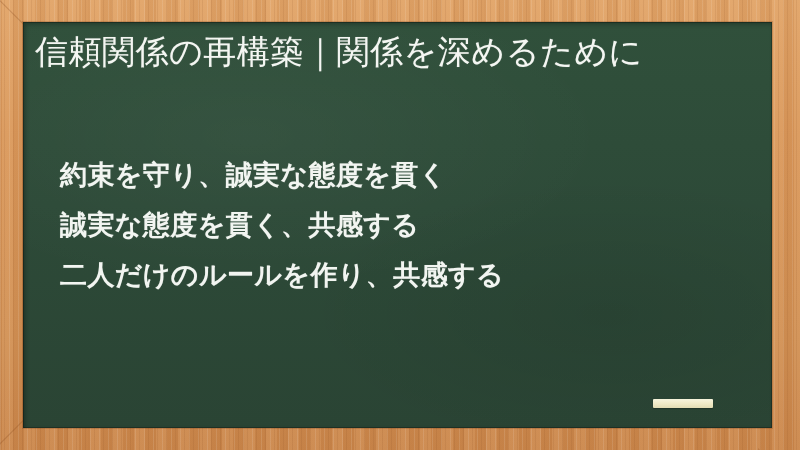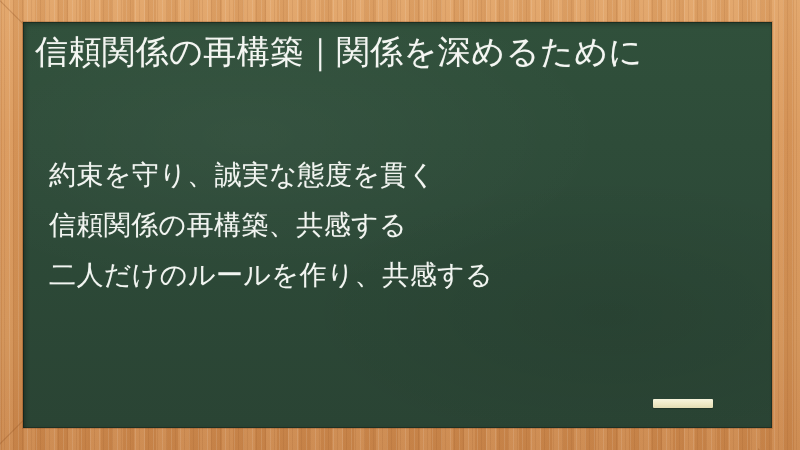--- a/index.html
+++ b/index.html
@@ -116,26 +116,27 @@
     font-size: 33px;
     line-height: 50px;
     letter-spacing: 0.5px;
     font-weight: 400;
     text-shadow: 0 0 1px rgba(255,255,255,0.35);
     white-space: normal;
   }
 
   .body-list {
     position: absolute;
-    left: 1px;
+    left: 12px;
     top: 128px;
     width: 720px;
     margin: 0;
     padding: 0;
     list-style: none;
+    font-weight: bold;
   }
   .body-list li {
     color: #f2f5f1;
     font-size: 27px;
     line-height: 50px;
     letter-spacing: 0.4px;
     padding-left: 25px;
     text-shadow: 0 0 1px rgba(255,255,255,0.28);
     white-space: nowrap;
   }
@@ -165,21 +166,21 @@
     <div class="miter br"></div>
   </div>
 
   <div class="board">
     <div class="board-inner">
 
       <div class="title">信頼関係の再構築｜関係を深めるために</div>
 
       <ul class="body-list">
         <li>約束を守り、誠実な態度を貫く</li>
-        <li>信頼関係の再構築、共感する</li>
+        <li>誠実な態度を貫く、共感する</li>
         <li>二人だけのルールを作り、共感する</li>
       </ul>
 
     </div>
   </div>
 
   <div class="chalk"></div>
 
 </div>
 

